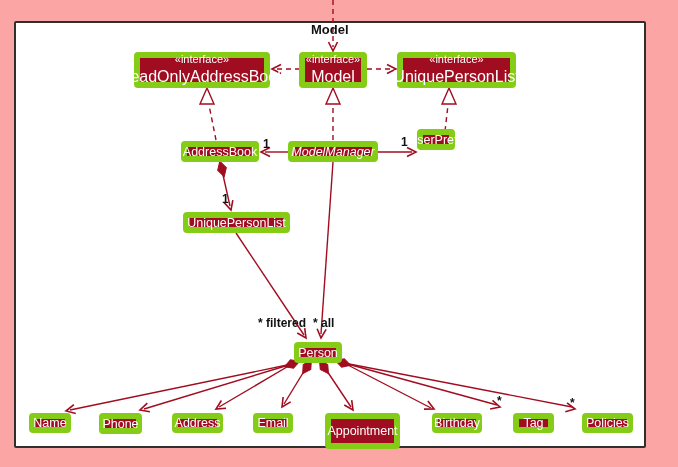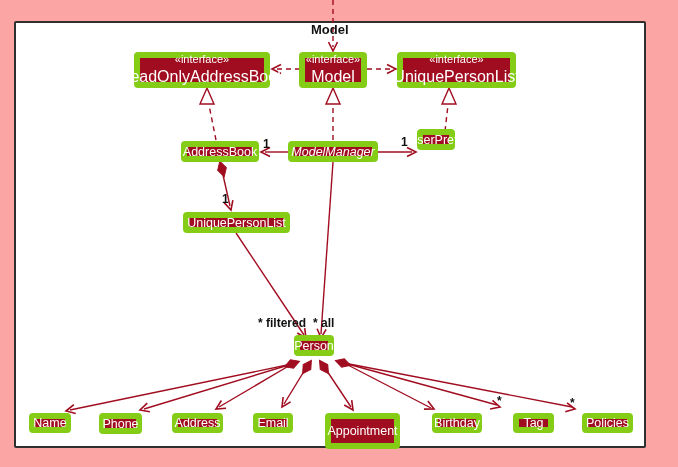--- a/index.html
+++ b/index.html
@@ -117,21 +117,21 @@
     <span class="stereo">«interface»</span>
     <span class="iname">UniquePersonList</span>
   </div>
 
   <div class="uml-class" style="left:181px; top:141px; width:78px; height:21px;">AddressBook</div>
   <div class="uml-class" style="left:288px; top:141px; width:90px; height:21px;font-style:italic;">ModelManager</div>
   <div class="uml-class" style="left:417px; top:129px; width:38px; height:21px;">UserPrefs</div>
 
   <div class="uml-class" style="left:183px; top:212px; width:107px; height:21px;">UniquePersonList</div>
 
-  <div class="uml-class" style="left:294px; top:335px; width:40px; height:21px;">Person</div>
+  <div class="uml-class" style="left:294px; top:342px; width:48px; height:21px;">Person</div>
 
   <div class="uml-class" style="left:29px; top:413px; width:42px; height:20px;">Name</div>
   <div class="uml-class" style="left:99px; top:413px; width:43px; height:21px;">Phone</div>
   <div class="uml-class" style="left:172px; top:413px; width:51px; height:20px;">Address</div>
   <div class="uml-class" style="left:253px; top:413px; width:40px; height:20px;">Email</div>
   <div class="uml-class" style="left:325px; top:413px; width:75px; height:36px;">Appointment</div>
   <div class="uml-class" style="left:432px; top:413px; width:50px; height:20px;">Birthday</div>
   <div class="uml-class" style="left:513px; top:413px; width:41px; height:20px;">Tag</div>
   <div class="uml-class" style="left:582px; top:413px; width:51px; height:20px;">Policies</div>
 

